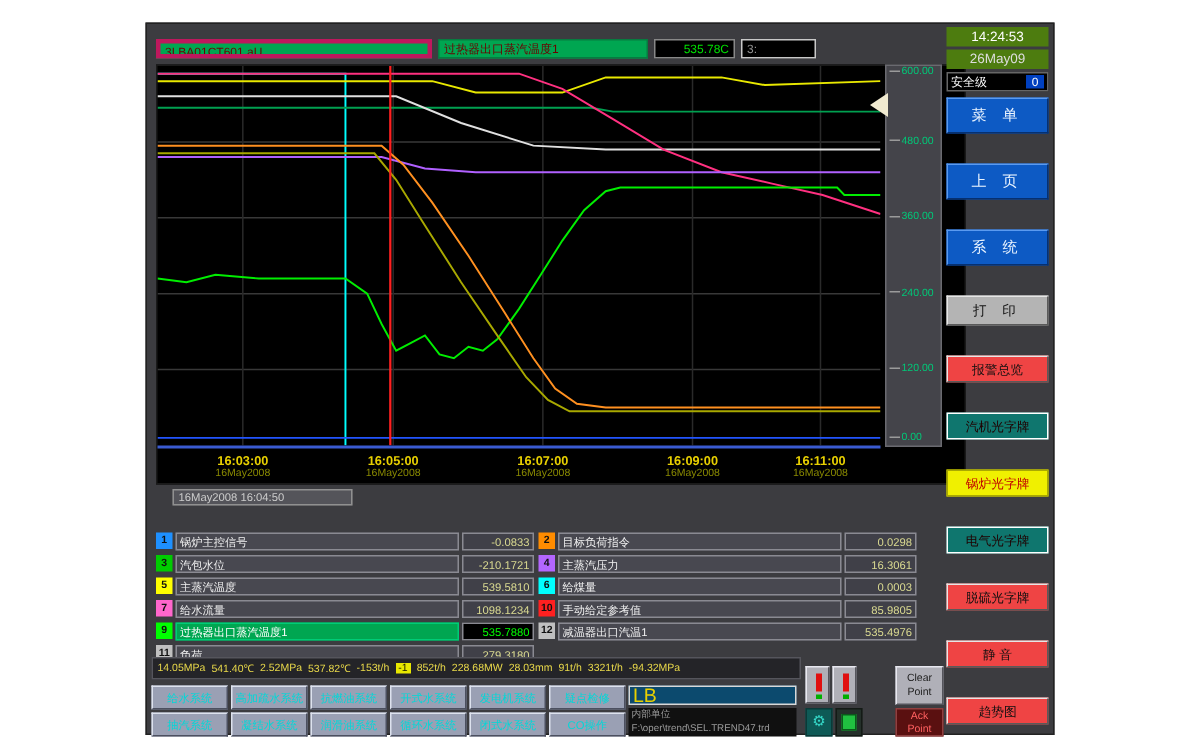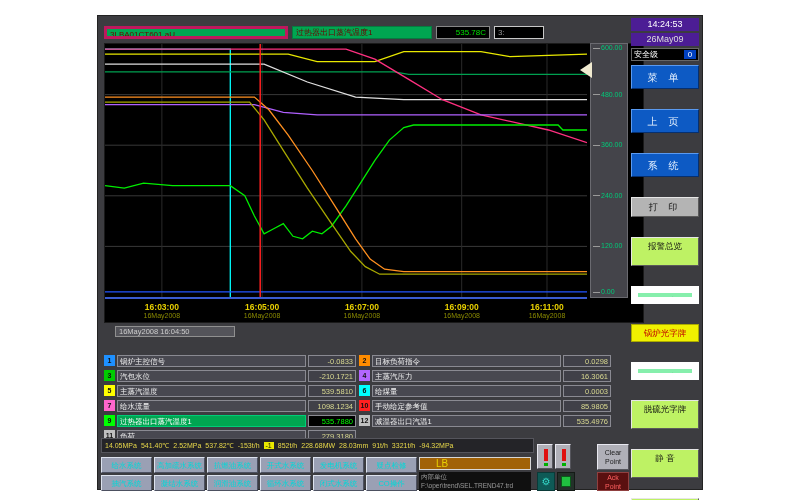--- a/index.html
+++ b/index.html
@@ -46,44 +46,44 @@
   #status-bar { position:absolute; left:3px; top:422px; width:433px; height:15px; background:#242428; border:1px solid #55555c; display:flex; align-items:center; gap:4px; padding:0 3px; overflow:hidden; }
   .st-seg { color:#e8d84a; font-size:7px; white-space:nowrap; }
   .st-seg.hl { background:#e8e800; color:#202000; padding:0 2px; }
 
   
   #nav { position:absolute; left:3px; top:441px; width:316px; }
   .nav-row { display:flex; gap:2px; margin-bottom:2px; }
   .nav-btn { flex:1; height:16px; background:#9aa0b4; border-top:1px solid #dde2ee; border-left:1px solid #dde2ee; border-right:1px solid #4c5060; border-bottom:1px solid #4c5060; color:#00d8d8; font-size:7.5px; text-align:center; line-height:15px; overflow:hidden; white-space:nowrap; cursor:pointer; }
 
   
-  #console-input { position:absolute; left:321px; top:441px; width:112px; height:13px; background:#a16207; border:1px solid #d8d8d8; color:#e8d000; font-size:10px; line-height:11px; padding:0 16px; }
+  #console-input { position:absolute; left:321px; top:441px; width:112px; height:13px; background:#0c4a6e; border:1px solid #d8d8d8; color:#e8d000; font-size:13px; line-height:11px; padding:0 2px; }
   #console-info { position:absolute; left:321px; top:456px; width:112px; height:19px; background:#101010; color:#9a9a9a; font-size:6.5px; line-height:9px; padding:0 2px; overflow:hidden; }
   .pen-btn { position:absolute; top:428px; width:16px; height:25px; background:#b0b0b8; border-top:1px solid #e8e8f0; border-left:1px solid #e8e8f0; border-right:1px solid #55555c; border-bottom:1px solid #55555c; }
   .pen-btn .bar { position:absolute; left:6px; top:4px; width:4px; height:12px; background:#e01010; }
   .pen-btn .dot { position:absolute; left:6px; top:18px; width:4px; height:3px; background:#00b000; }
   #pen-btn-1 { left:439px; } #pen-btn-2 { left:457px; }
   #clear-point { position:absolute; left:499px; top:428px; width:32px; height:26px; background:#b0b0b8; border-top:1px solid #e8e8f0; border-left:1px solid #e8e8f0; border-right:1px solid #55555c; border-bottom:1px solid #55555c; color:#202020; font-size:7px; line-height:9px; text-align:center; padding-top:3px; cursor:pointer; }
   #tool-btn { position:absolute; left:439px; top:456px; width:18px; height:19px; background:#0e5a56; border:1px solid #0a3a38; }
   #tool-btn .glyph { color:#35d8c8; font-size:10px; line-height:17px; text-align:center; display:block; }
   #grid-btn { position:absolute; left:459px; top:456px; width:18px; height:19px; background:#24302a; border:1px solid #141a16; }
   #grid-btn .glyph { display:block; margin:3px auto 0; width:10px; height:11px; background:#20c040; border:1px solid #0a5a1a; }
   #ack-point { position:absolute; left:499px; top:456px; width:32px; height:19px; background:#5a1010; border:1px solid #904040; color:#ff6060; font-size:7px; line-height:9px; text-align:center; cursor:pointer; }
 
   
   #sidebar { position:absolute; left:533px; top:2px; width:68px; height:471px; display:flex; flex-direction:column; }
-  #sb-clock, #sb-date { height:13px; background:#4c1d95; color:#fff; font-size:9px; line-height:13px; text-align:center; margin-bottom:2px; }
+  #sb-clock, #sb-date { height:13px; background:#4d7c0f; color:#fff; font-size:9px; line-height:13px; text-align:center; margin-bottom:2px; }
   #sb-date { color:#ddd; }
   #sb-security { height:14px; background:#000; border:1px solid #666; color:#fff; font-size:8px; display:flex; align-items:center; justify-content:space-between; padding:0 2px; margin-bottom:4px; }
   #sb-security .val { background:#0040c0; color:#fff; width:12px; text-align:center; }
   .sb-btn { margin-bottom:20px; text-align:center; overflow:hidden; white-space:nowrap; cursor:pointer; flex:none; }
   .sb-blue { height:24px; background:#0d5ac4; border-top:1px solid #5a9af0; border-left:1px solid #5a9af0; border-right:1px solid #063070; border-bottom:1px solid #063070; color:#eaf4ff; font-size:10px; line-height:23px; letter-spacing:4px; }
-  .sb-gray { height:29px; background:#bef264; border-top:1px solid #e6e6e6; border-left:1px solid #e6e6e6; border-right:1px solid #5a5a5a; border-bottom:1px solid #5a5a5a; color:#101010; font-size:8.5px; line-height:16px; }
+  .sb-gray { height:18px; background:#ef4444; border-top:1px solid #e6e6e6; border-left:1px solid #e6e6e6; border-right:1px solid #5a5a5a; border-bottom:1px solid #5a5a5a; color:#101010; font-size:8.5px; line-height:16px; }
   .sb-gray-big { height:20px; background:#b4b4b4; border-top:1px solid #e6e6e6; border-left:1px solid #e6e6e6; border-right:1px solid #5a5a5a; border-bottom:1px solid #5a5a5a; color:#101010; font-size:9px; line-height:19px; letter-spacing:4px; margin-top:4px; }
-  .sb-red { height:18px; background:#86efac; border:7px solid #ffffff; color:#200000; font-size:8.5px; line-height:17px; }
+  .sb-red { height:18px; background:#0f766e; border:1px solid #ffffff; color:#200000; font-size:8.5px; line-height:17px; }
   .sb-yellow { height:18px; background:#f0f000; border:1px solid #aa0; color:#c00000; font-size:8.5px; line-height:17px; }
   #alarm-tabs { display:flex; gap:2px; height:11px; margin-bottom:2px; }
   .alarm-tab { width:15px; height:11px; background:#00c000; color:#003000; font-size:7px; line-height:11px; text-align:center; }
   #alarm-list { flex:1; overflow:hidden; border:1px solid #888; }
   .al-sec-red { background:#ff0000; }
   .al-sec-yellow { background:#f0e000; }
   .al-line { font-size:6.5px; line-height:10px; padding-left:2px; white-space:nowrap; overflow:hidden; }
   .al-black { color:#300000; }
   .al-red { color:#b80000; font-weight:bold; }
   .al-yred { color:#d00000; font-weight:bold; }

